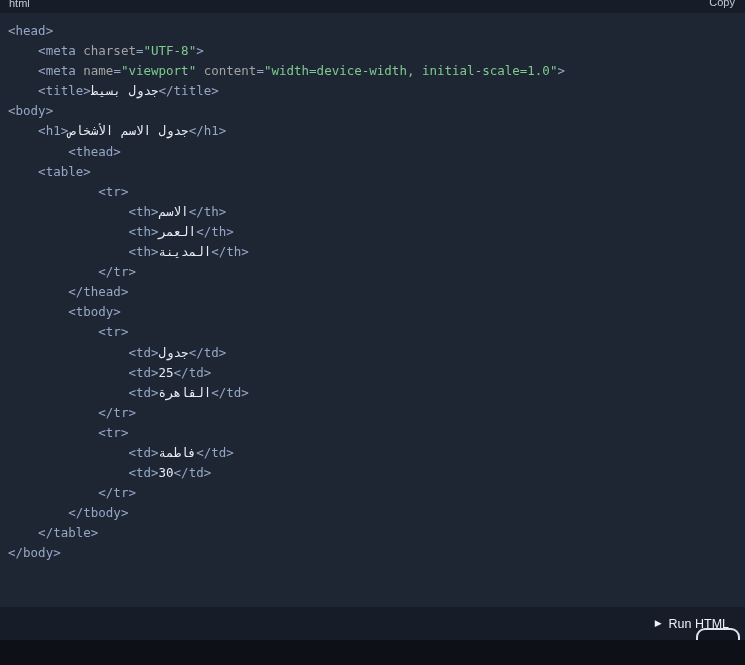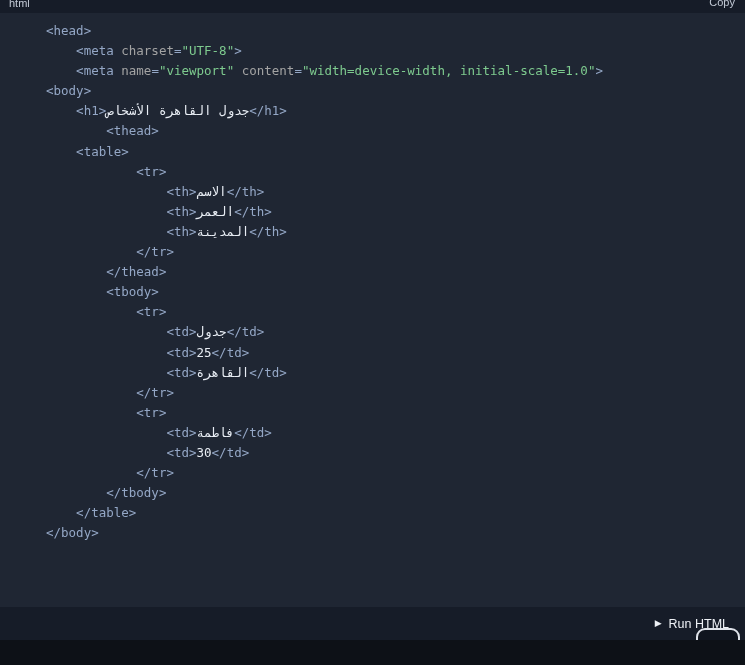--- a/index.html
+++ b/index.html
@@ -29,21 +29,20 @@
     background: none; border: none; padding: 0; cursor: pointer;
     font-family: "Liberation Sans", sans-serif;
   }
   .code {
     position: absolute;
     top: 13px; left: 0; right: 0; bottom: 33px;
     padding: 8px 8px 0 8px;
     overflow: hidden;
     font-size: 12.5px;
     line-height: 20.1px;
-    margin-left: 38px;
   }
   .line { white-space: pre; }
   .line .p { color: #94a7c6; }
   .line .a { color: #a3a3a3; }
   .line .s { color: #7ecb8f; }
   .line .t { color: #e8edf4; }
   .bar.bottom {
     bottom: 0; height: 33px;
     display: flex; align-items: center; justify-content: flex-end;
     padding-right: 14px; box-sizing: border-box;
@@ -71,22 +70,23 @@
 <div class="window">
   <div class="bar top">
     <span class="lang">html</span>
     <button class="copy">Copy</button>
   </div>
 
   <div class="code">
       <div class="line"><span class="p">&lt;head&gt;</span></div>
       <div class="line"><span class="p">    &lt;meta </span><span class="a">charset</span><span class="p">=</span><span class="s">"UTF-8"</span><span class="p">&gt;</span></div>
       <div class="line"><span class="p">    &lt;meta </span><span class="a">name</span><span class="p">=</span><span class="s">"viewport"</span><span class="p"> </span><span class="a">content</span><span class="p">=</span><span class="s">"width=device-width, initial-scale=1.0"</span><span class="p">&gt;</span></div>
+      <div class="line"><span class="p">    &lt;title&gt;</span><span class="t">جدول بسيط</span><span class="p">&lt;/title&gt;</span></div>
       <div class="line"><span class="p">&lt;body&gt;</span></div>
-      <div class="line"><span class="p">    &lt;h1&gt;</span><span class="t">جدول القاهرة الأشخاص</span><span class="p">&lt;/h1&gt;</span></div>
+      <div class="line"><span class="p">    &lt;h1&gt;</span><span class="t">جدول الاسم الأشخاص</span><span class="p">&lt;/h1&gt;</span></div>
       <div class="line"><span class="p">        &lt;thead&gt;</span></div>
       <div class="line"><span class="p">    &lt;table&gt;</span></div>
       <div class="line"><span class="p">            &lt;tr&gt;</span></div>
       <div class="line"><span class="p">                &lt;th&gt;</span><span class="t">الاسم</span><span class="p">&lt;/th&gt;</span></div>
       <div class="line"><span class="p">                &lt;th&gt;</span><span class="t">العمر</span><span class="p">&lt;/th&gt;</span></div>
       <div class="line"><span class="p">                &lt;th&gt;</span><span class="t">المدينة</span><span class="p">&lt;/th&gt;</span></div>
       <div class="line"><span class="p">            &lt;/tr&gt;</span></div>
       <div class="line"><span class="p">        &lt;/thead&gt;</span></div>
       <div class="line"><span class="p">        &lt;tbody&gt;</span></div>
       <div class="line"><span class="p">            &lt;tr&gt;</span></div>

